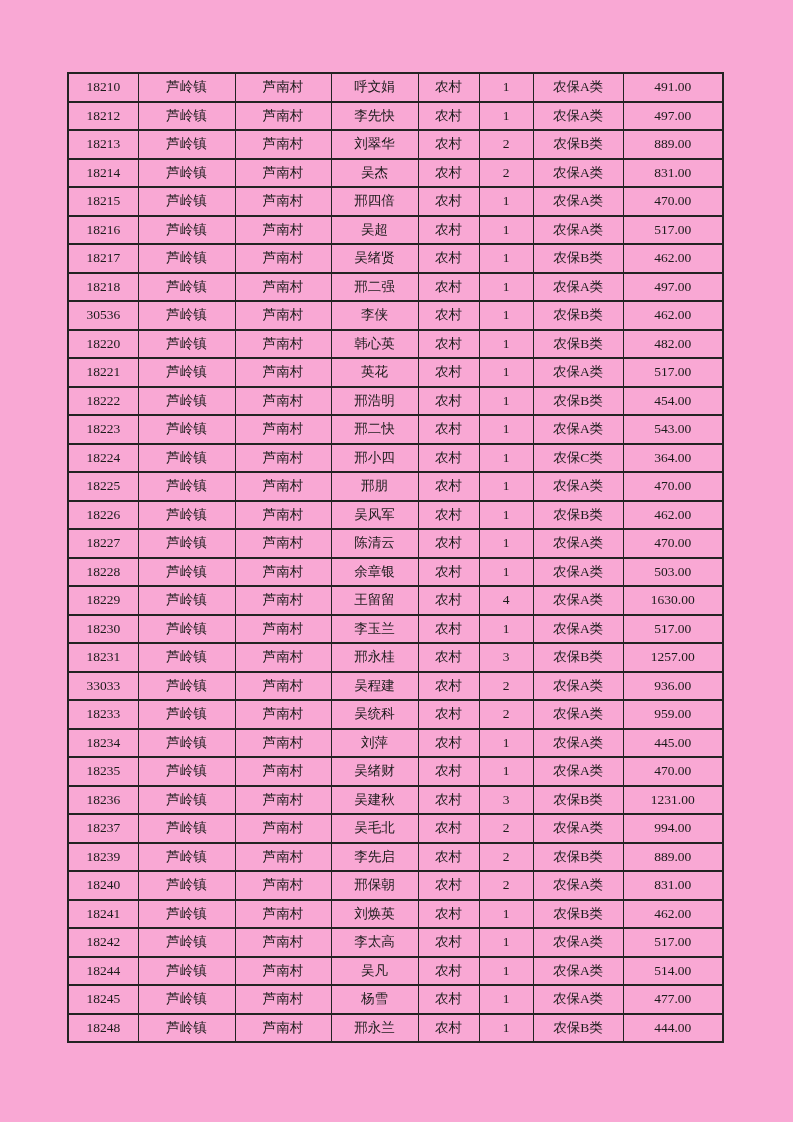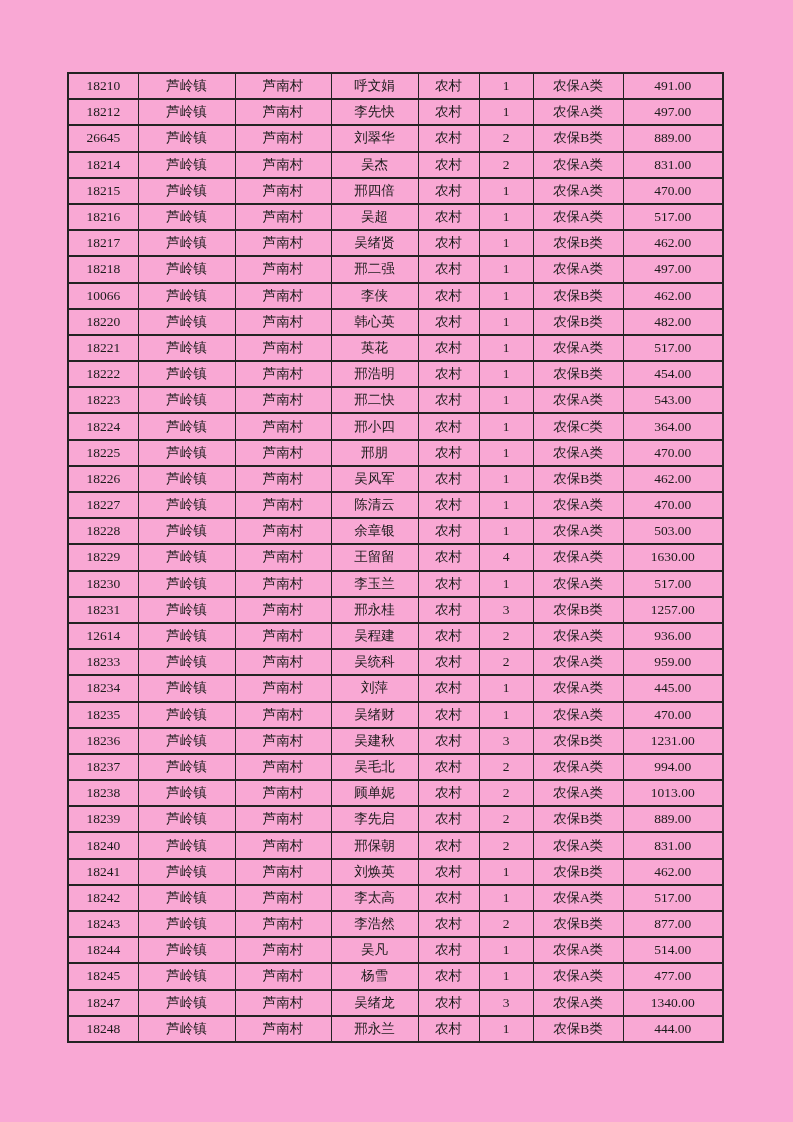--- a/index.html
+++ b/index.html
@@ -69,21 +69,21 @@
           <td>18212</td>
           <td>芦岭镇</td>
           <td>芦南村</td>
           <td>李先快</td>
           <td>农村</td>
           <td>1</td>
           <td>农保A类</td>
           <td>497.00</td>
         </tr>
         <tr>
-          <td>26645</td>
+          <td>18213</td>
           <td>芦岭镇</td>
           <td>芦南村</td>
           <td>刘翠华</td>
           <td>农村</td>
           <td>2</td>
           <td>农保B类</td>
           <td>889.00</td>
         </tr>
         <tr>
           <td>18214</td>
@@ -129,21 +129,21 @@
           <td>18218</td>
           <td>芦岭镇</td>
           <td>芦南村</td>
           <td>邢二强</td>
           <td>农村</td>
           <td>1</td>
           <td>农保A类</td>
           <td>497.00</td>
         </tr>
         <tr>
-          <td>10066</td>
+          <td>30536</td>
           <td>芦岭镇</td>
           <td>芦南村</td>
           <td>李侠</td>
           <td>农村</td>
           <td>1</td>
           <td>农保B类</td>
           <td>462.00</td>
         </tr>
         <tr>
           <td>18220</td>
@@ -259,21 +259,21 @@
           <td>18231</td>
           <td>芦岭镇</td>
           <td>芦南村</td>
           <td>邢永桂</td>
           <td>农村</td>
           <td>3</td>
           <td>农保B类</td>
           <td>1257.00</td>
         </tr>
         <tr>
-          <td>12614</td>
+          <td>33033</td>
           <td>芦岭镇</td>
           <td>芦南村</td>
           <td>吴程建</td>
           <td>农村</td>
           <td>2</td>
           <td>农保A类</td>
           <td>936.00</td>
         </tr>
         <tr>
           <td>18233</td>
@@ -319,30 +319,20 @@
           <td>18237</td>
           <td>芦岭镇</td>
           <td>芦南村</td>
           <td>吴毛北</td>
           <td>农村</td>
           <td>2</td>
           <td>农保A类</td>
           <td>994.00</td>
         </tr>
         <tr>
-          <td>18238</td>
-          <td>芦岭镇</td>
-          <td>芦南村</td>
-          <td>顾单妮</td>
-          <td>农村</td>
-          <td>2</td>
-          <td>农保A类</td>
-          <td>1013.00</td>
-        </tr>
-        <tr>
           <td>18239</td>
           <td>芦岭镇</td>
           <td>芦南村</td>
           <td>李先启</td>
           <td>农村</td>
           <td>2</td>
           <td>农保B类</td>
           <td>889.00</td>
         </tr>
         <tr>
@@ -369,58 +359,38 @@
           <td>18242</td>
           <td>芦岭镇</td>
           <td>芦南村</td>
           <td>李太高</td>
           <td>农村</td>
           <td>1</td>
           <td>农保A类</td>
           <td>517.00</td>
         </tr>
         <tr>
-          <td>18243</td>
-          <td>芦岭镇</td>
-          <td>芦南村</td>
-          <td>李浩然</td>
-          <td>农村</td>
-          <td>2</td>
-          <td>农保B类</td>
-          <td>877.00</td>
-        </tr>
-        <tr>
           <td>18244</td>
           <td>芦岭镇</td>
           <td>芦南村</td>
           <td>吴凡</td>
           <td>农村</td>
           <td>1</td>
           <td>农保A类</td>
           <td>514.00</td>
         </tr>
         <tr>
           <td>18245</td>
           <td>芦岭镇</td>
           <td>芦南村</td>
           <td>杨雪</td>
           <td>农村</td>
           <td>1</td>
           <td>农保A类</td>
           <td>477.00</td>
-        </tr>
-        <tr>
-          <td>18247</td>
-          <td>芦岭镇</td>
-          <td>芦南村</td>
-          <td>吴绪龙</td>
-          <td>农村</td>
-          <td>3</td>
-          <td>农保A类</td>
-          <td>1340.00</td>
         </tr>
         <tr>
           <td>18248</td>
           <td>芦岭镇</td>
           <td>芦南村</td>
           <td>邢永兰</td>
           <td>农村</td>
           <td>1</td>
           <td>农保B类</td>
           <td>444.00</td>

